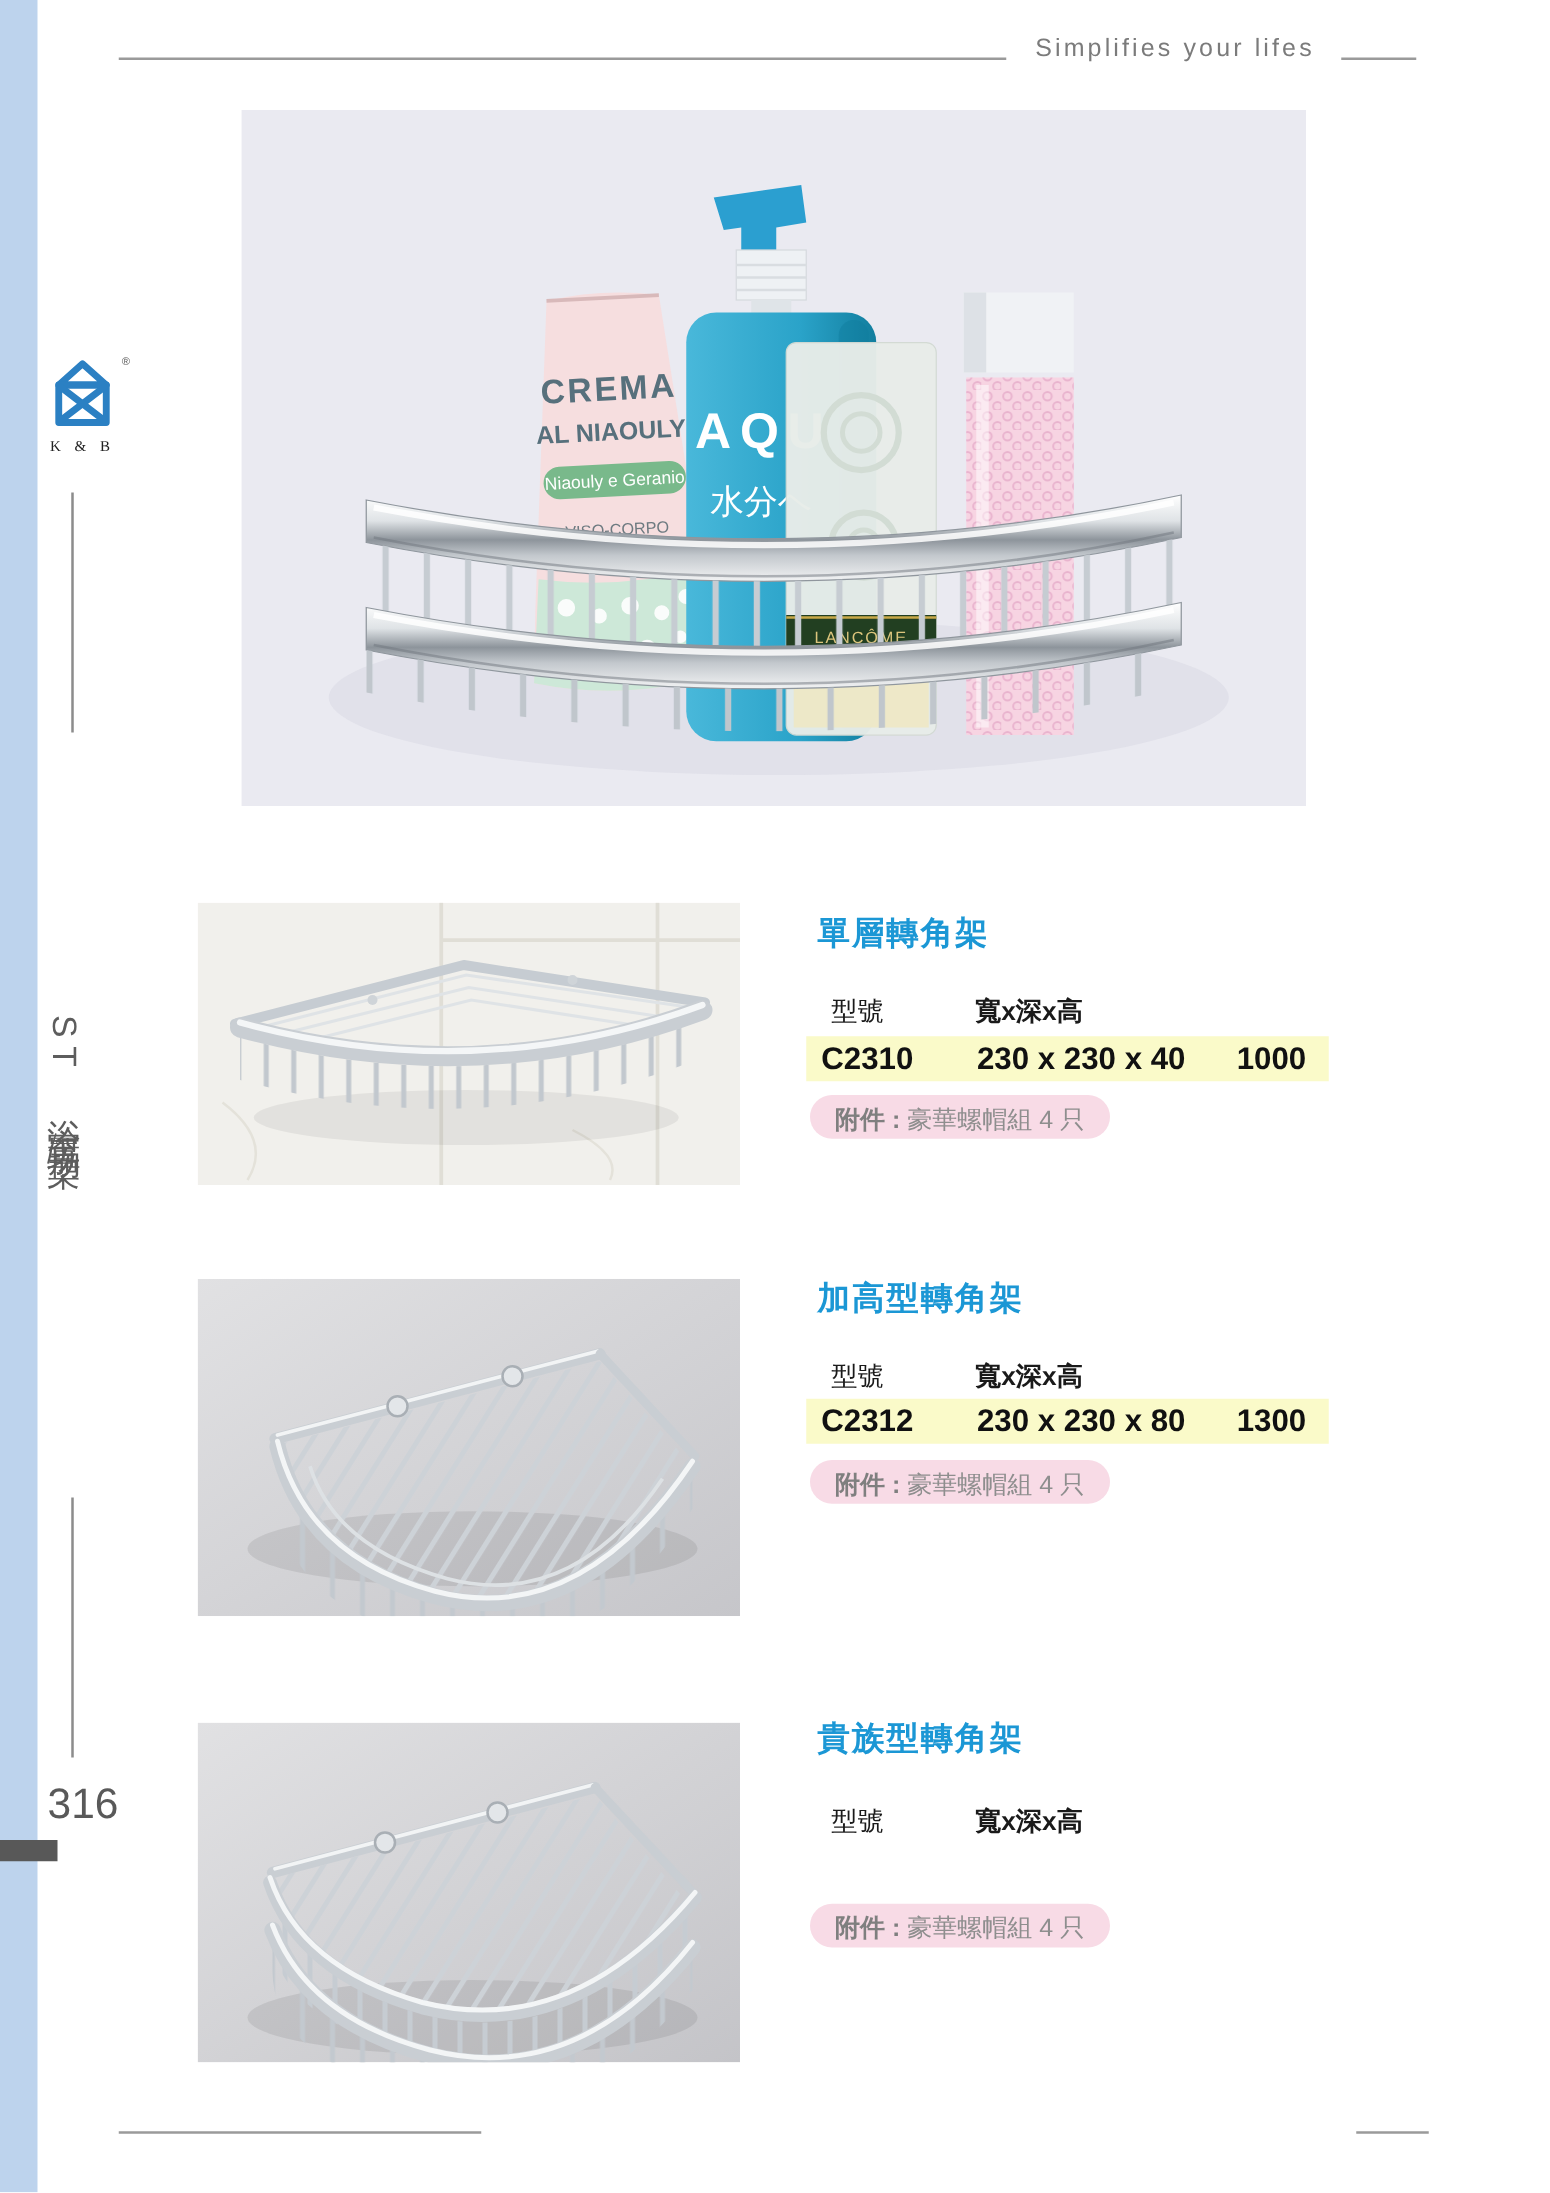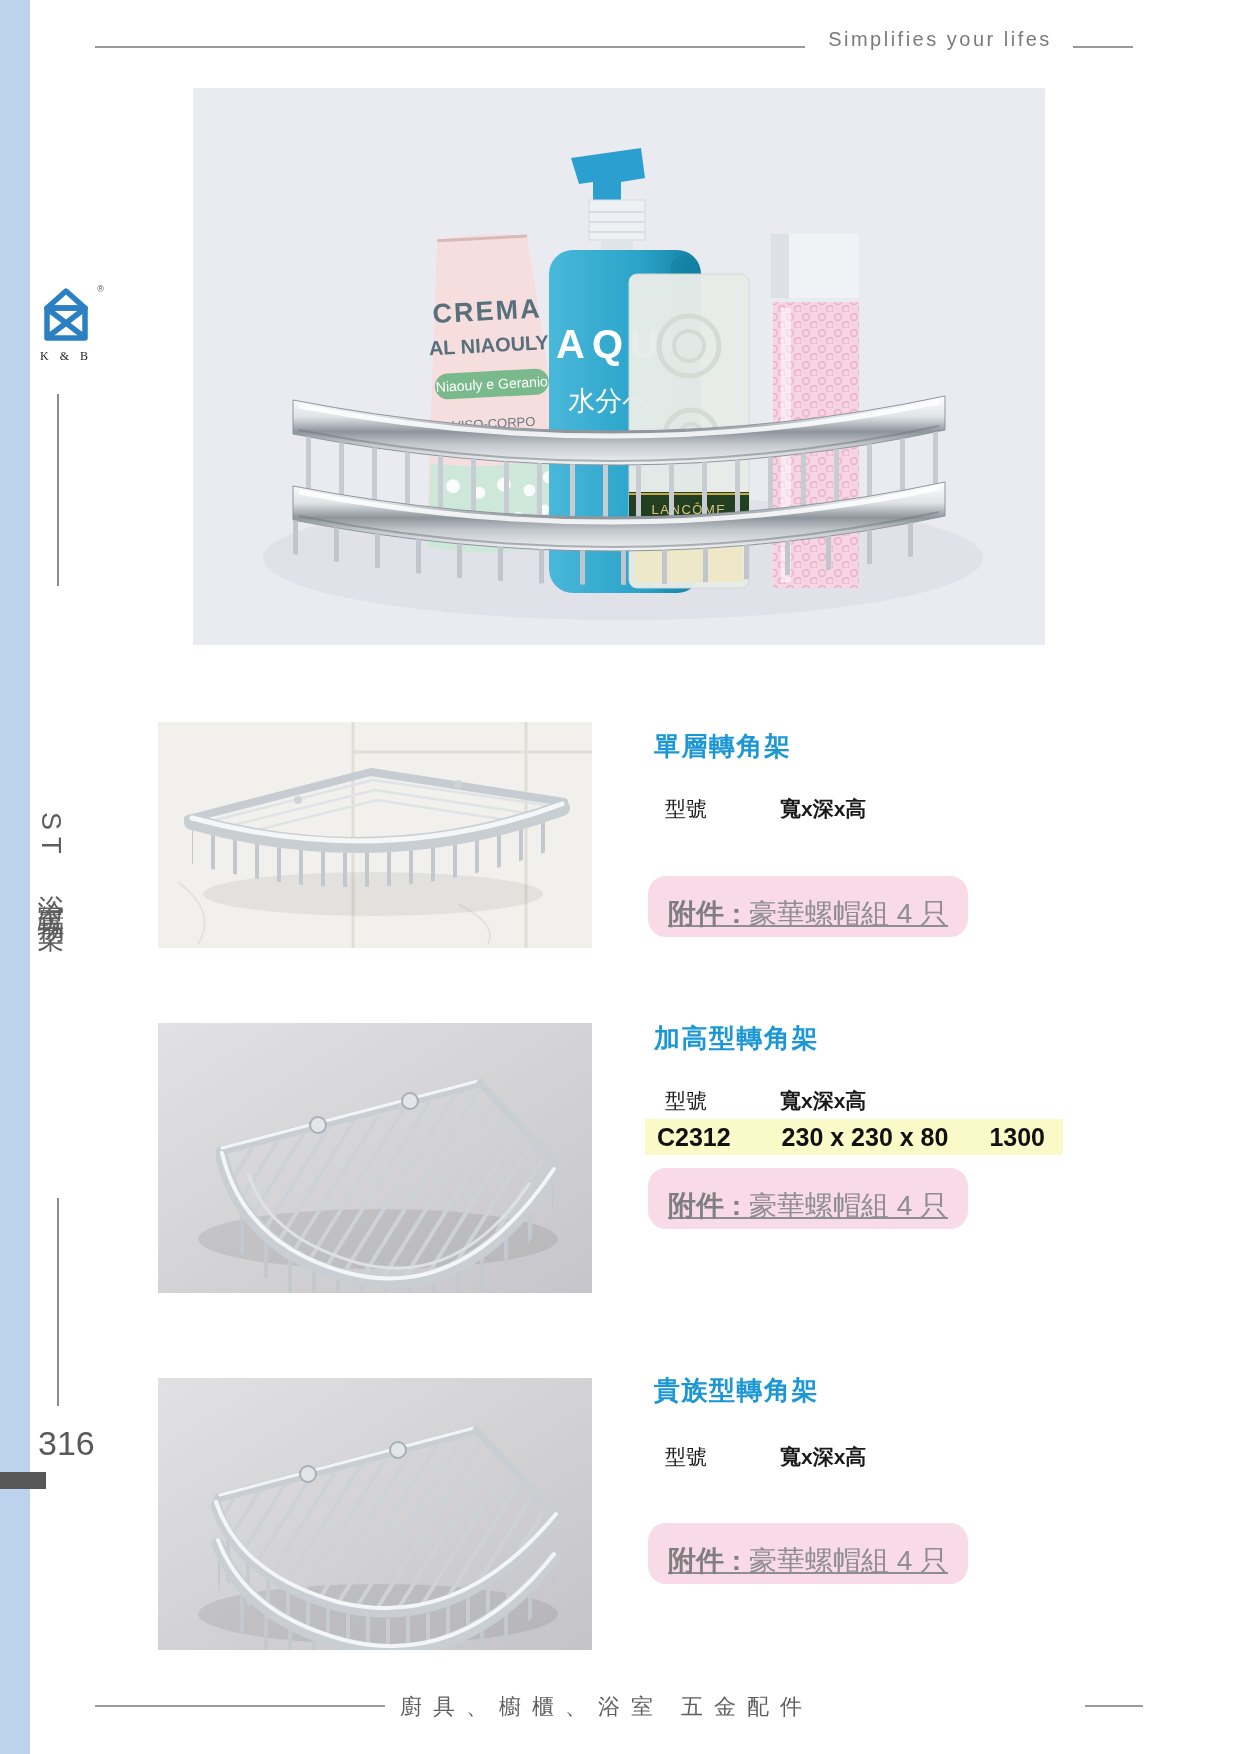--- a/index.html
+++ b/index.html
@@ -27,21 +27,21 @@
   .section{position:absolute;left:645px;width:418px;}
   .sec-title{position:absolute;left:9px;font-size:26px;font-weight:bold;letter-spacing:1.5px;color:#1b97d5;}
   .thead{position:absolute;width:418px;height:26px;}
   .th-model{position:absolute;left:20px;font-size:21px;font-weight:normal;color:#1a1a1a;}
   .th-size{position:absolute;left:135px;width:170px;text-align:left;font-size:21px;font-weight:bold;color:#1a1a1a;}
   .yrow{position:absolute;left:0;width:418px;height:36px;background:#fafac9;}
   .yrow .model{position:absolute;left:12px;top:4px;font-size:25px;font-weight:bold;color:#111;}
   .yrow .size{position:absolute;left:130px;top:4px;width:180px;text-align:center;font-size:25px;font-weight:bold;color:#111;white-space:nowrap;}
   .yrow .price{position:absolute;right:18px;top:4px;font-size:25px;font-weight:bold;color:#111;}
   .note{position:absolute;left:3px;height:23px;background:#f8dbe6;border-radius:18px;
-        padding:19px 20px;font-size:28px;color:#8e8e8e;white-space:nowrap;text-decoration:underline;}
+        padding:6px 20px;font-size:20px;color:#8e8e8e;white-space:nowrap;}
   .note b{color:#7f7f7f;}
   
   .foot-cat{position:absolute;left:400px;top:1692px;font-size:22px;letter-spacing:11px;color:#5f5f5f;}
   .foot-unit{position:absolute;left:903px;top:1781px;font-size:22px;letter-spacing:5px;color:#5f5f5f;}
 </style>
 </head>
 <body>
 
 <div class="page">
   <div class="bluebar"></div>
@@ -253,20 +253,25 @@
       <path d="M60,162 Q88,236 186,262 Q304,292 396,176" stroke="#f3f5f6" stroke-width="4" fill="none" stroke-linecap="round"></path>
     </svg>
   </div>
 
   <div class="section" style="top:725px;height:200px;">
     <div class="sec-title" style="top:4px;font-family:Liberation Mono, monospace;">單層轉角架</div>
     <div class="thead" style="top:70px;">
       <span class="th-model">型號</span>
       <span class="th-size">寬x深x高</span>
     </div>
+    <div class="yrow" style="top:104px;">
+      <span class="model">C2310</span>
+      <span class="size">230 x 230 x 40</span>
+      <span class="price">1000</span>
+    </div>
     <div class="note" style="top:151px;">
       <b>附件 :</b>
       <span>豪華螺帽組 4 只</span>
     </div>
   </div>
 
   <div class="section" style="top:1015px;height:200px;">
     <div class="sec-title" style="top:6px;">加高型轉角架</div>
     <div class="thead" style="top:72px;">
       <span class="th-model">型號</span>
@@ -289,16 +294,15 @@
       <span class="th-model">型號</span>
       <span class="th-size">寬x深x高</span>
     </div>
     <div class="note" style="top:155px;">
       <b>附件 :</b>
       <span>豪華螺帽組 4 只</span>
     </div>
   </div>
 
   <div class="hline" style="left:95px;top:1705px;width:290px;"></div>
-  <div class="foot-cat">廚具、櫥櫃、浴室 五金配件</div>
   <div class="foot-unit">單位:mm</div>
   <div class="hline" style="left:1085px;top:1705px;width:58px;"></div>
 </div>
 
 </body></html>

